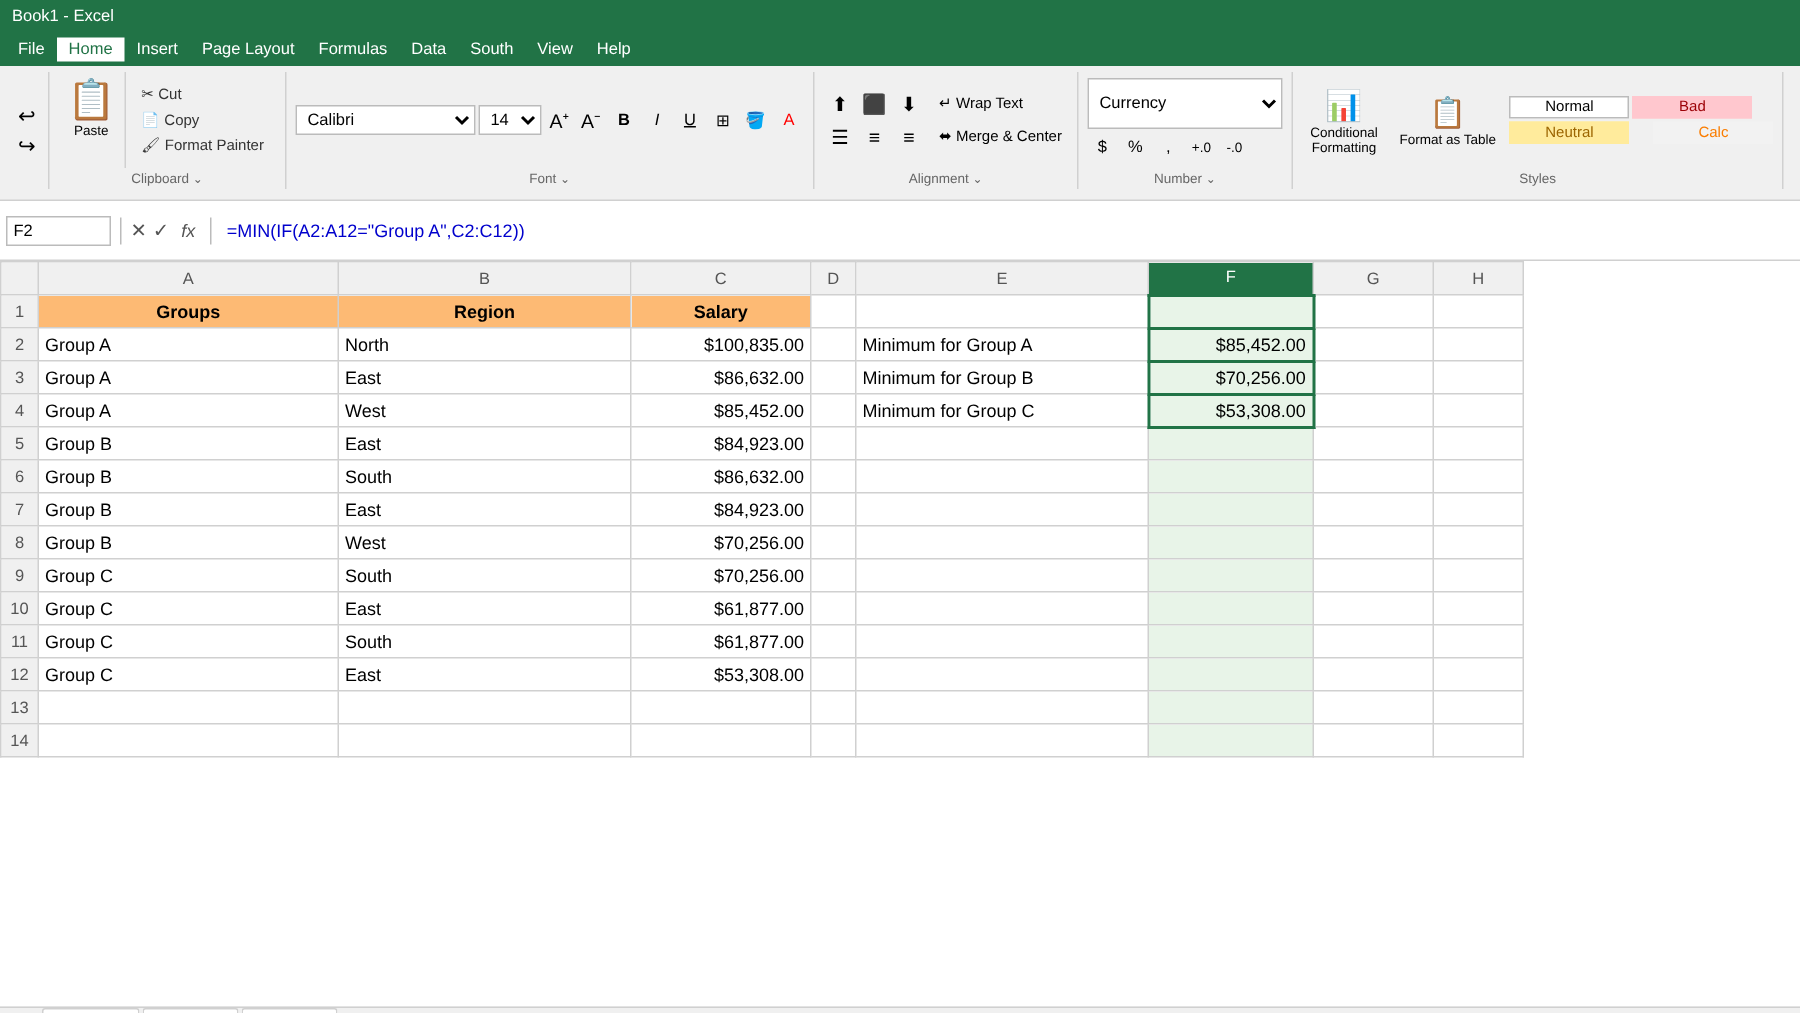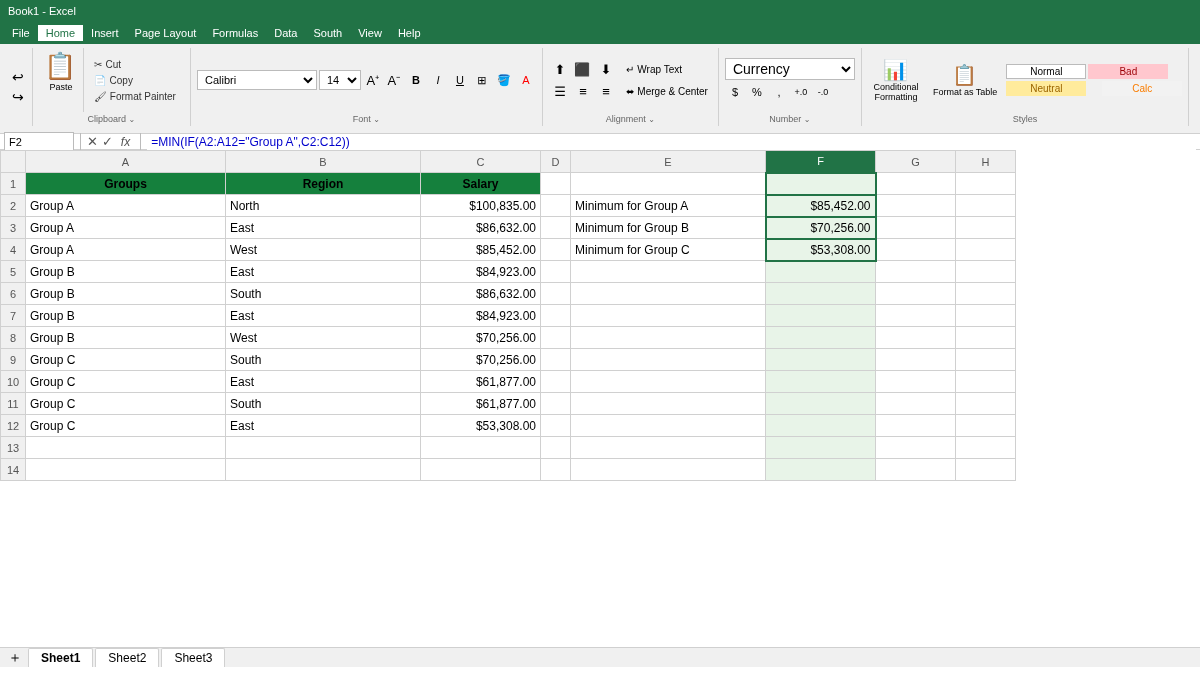--- a/index.html
+++ b/index.html
@@ -124,24 +124,24 @@
       font-size: 13px;
       display: flex; align-items: center; justify-content: center;
       border-radius: 2px;
     }
 
     
     .number-controls { display: flex; flex-direction: column; gap: 2px; }
     .number-select {
       border: 1px solid #bbb;
       background: white;
-      font-size: 14px;
+      font-size: 11px;
       padding: 1px 3px;
       width: 130px;
-      height: 22px;
+      height: 34px;
     }
     .number-row { display: flex; gap: 2px; align-items: center; font-size: 11px; }
     .style-box {
       padding: 3px 8px;
       font-size: 11px;
       border: 1px solid #bbb;
       cursor: pointer;
       min-width: 80px;
       text-align: center;
     }
@@ -152,21 +152,21 @@
 
     .cond-format-btn {
       display: flex; flex-direction: column; align-items: center;
       padding: 3px 5px; cursor: pointer; border-radius: 2px; font-size: 10px; min-width: 56px;
     }
 
     
     .formula-bar {
       display: flex;
       align-items: center;
-      height: 16px;
+      height: 40px;
       border-bottom: 1px solid #d0d0d0;
       background: white;
       padding: 0 4px;
       gap: 4px;
     }
     .cell-ref {
       width: 70px;
       border: 1px solid #bbb;
       font-size: 11px;
       padding: 1px 4px;
@@ -235,21 +235,21 @@
 
     
     .cell-groups { text-align: left; width: 200px; }
     .cell-region { text-align: left; width: 195px; }
     .cell-salary { text-align: right; width: 120px; }
     .cell-label { text-align: left; width: 195px; }
     .cell-value { text-align: right; width: 110px; border: 2px solid #217346 !important; }
     .cell-empty { width: 30px; }
 
     .header-cell {
-      background: #15803d;
+      background: #fdba74;
       font-weight: bold;
       text-align: center;
     }
 
     .result-value {
       border: 2px solid #217346 !important;
       text-align: right;
     }
 
     

